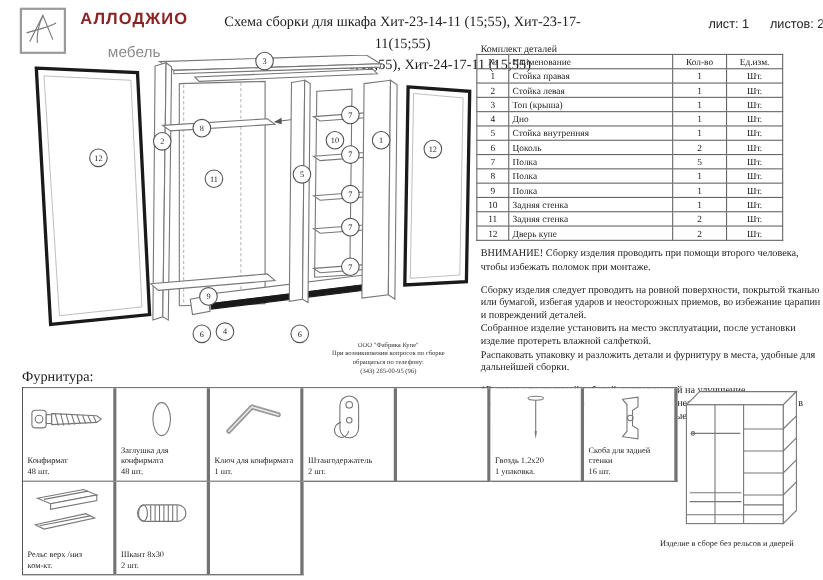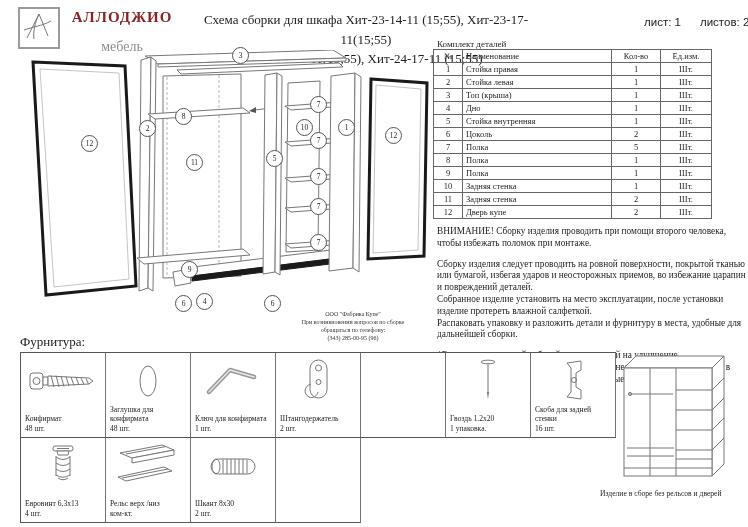--- a/index.html
+++ b/index.html
@@ -2,21 +2,21 @@
 <html><head>
 <meta charset="utf-8">
 <style>
   html,body{margin:0;padding:0;background:#fff;}
   .page{position:relative;width:748px;height:527px;background:#fff;overflow:hidden;
         font-family:"Liberation Serif","DejaVu Serif",serif;color:#1c1c1c;}
   .abs{position:absolute;}
 
   
   .logo-box{left:18px;top:7px;width:38px;height:38px;border:2px solid #9a9a9a;}
-  .brand{left:62px;top:9px;width:120px;text-align:center;font-family:Liberation Serif, serif;}
+  .brand{left:62px;top:9px;width:120px;text-align:center;font-family:Liberation Sans, sans-serif;}
   .brand-name{display:block;font-weight:bold;font-size:15px;letter-spacing:1px;color:#8a2424;}
   .brand-sub{display:block;font-size:14px;color:#8d8d8d;margin-top:13px;}
   .doc-title{left:180px;top:10px;width:372px;text-align:center;font-size:13px;line-height:1.5;}
   .sheet-info{left:644px;top:16px;width:122px;display:flex;gap:19px;
               font-family:"Liberation Sans",sans-serif;font-size:11.5px;color:#222;}
   .sheet-info b{font-weight:normal;}
 
   
   .parts-caption{left:437px;top:39px;font-size:9px;}
   .parts{left:433px;top:49px;}
@@ -38,21 +38,21 @@
   .diagram svg{position:absolute;left:0;top:0;}
   .balloon{position:absolute;width:15px;height:15px;border:1px solid #555;border-radius:50%;
            background:#fff;font-size:7.5px;line-height:15px;text-align:center;}
   .factory-note{position:absolute;left:248px;top:260px;width:180px;text-align:center;
                 font-size:6px;line-height:1.35;color:#333;}
 
   
   .hw-caption{left:20px;top:334px;font-size:13px;}
   .hw-grid{left:20px;top:352px;display:grid;grid-template-columns:repeat(7,85px);
            grid-auto-rows:85px;border-top:1px solid #555;border-left:1px solid #555;}
-  .hw-cell{position:relative;border-right:1px solid #737373;border-bottom:1px solid #555;background:#fff;}
+  .hw-cell{position:relative;border-right:3px solid #737373;border-bottom:1px solid #555;background:#fff;}
   .hw-icon{position:absolute;left:0;top:3px;width:100%;height:50px;display:flex;
            align-items:center;justify-content:center;}
   .hw-label{position:absolute;left:4px;bottom:4px;right:2px;font-size:7.6px;line-height:1.25;}
   .hw-name,.hw-qty{display:block;}
 
   
   .assembled{left:616px;top:346px;width:130px;height:142px;}
   .assembled-caption{left:600px;top:489px;width:148px;font-size:7.6px;white-space:nowrap;}
 
   svg .ln{stroke:#777;fill:none;stroke-width:1;}
@@ -337,37 +337,20 @@
           <path class="sh" d="M30,7 l14,-2 v9 l-5,3 v14 l5,3 v9 l-14,-2 l4,-5 v-24 z"></path>
           <circle class="ln" cx="37" cy="24" r="2.5"></circle>
         </svg>
       </div>
       <div class="hw-label">
           <span class="hw-name">Скоба для задней стенки</span>
         <span class="hw-qty">16 шт.</span>
         </div>
     </div>
 
-    <div class="hw-cell">
-      <div class="hw-icon">
-        <svg width="72" height="50" viewBox="0 0 72 50">
-          <rect class="sh" x="26" y="5" width="20" height="5" rx="2"></rect>
-          <line class="ln" x1="30" y1="7.5" x2="42" y2="7.5" stroke-width="0.8"></line>
-          <path class="sh" d="M30,10 h12 l-1,4 h-10 z"></path>
-          <line class="ln" x1="29" y1="15" x2="29" y2="35"></line>
-          <line class="ln" x1="43" y1="15" x2="43" y2="35"></line>
-          <path class="ln" d="M29,16 q7,5 14,0 M29,22 q7,5 14,0 M29,28 q7,5 14,0 M29,34 q7,4.5 14,0"></path>
-          <path class="ln" d="M31,37 q5,3.5 10,0"></path>
-        </svg>
-      </div>
-      <div class="hw-label">
-          <span class="hw-name">Евровинт 6,3х13</span>
-        <span class="hw-qty">4 шт.</span>
-        </div>
-    </div>
 
     <div class="hw-cell">
       <div class="hw-icon">
         <svg width="72" height="50" viewBox="0 0 72 50">
           <polygon class="sh" points="8,12 50,4 62,9 20,17"></polygon>
           <polygon class="sh" points="20,17 62,9 62,14 20,22"></polygon>
           <polyline class="ln" points="14,13 54,5.5" stroke-width="0.7"></polyline>
           <polygon class="sh" points="6,36 52,26 60,30 14,40"></polygon>
           <line class="ln" x1="10" y1="37" x2="56" y2="28" stroke-width="0.7"></line>
         </svg>

